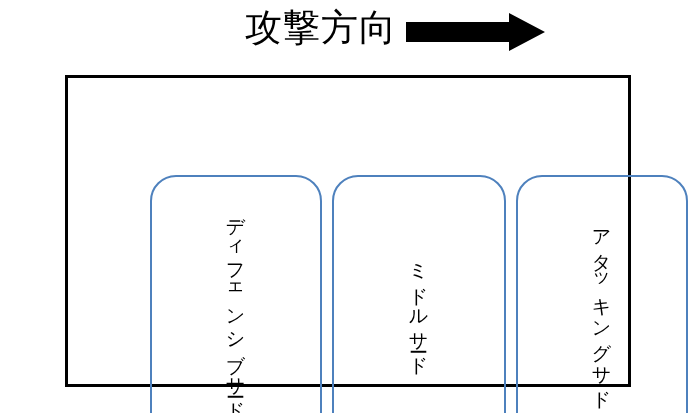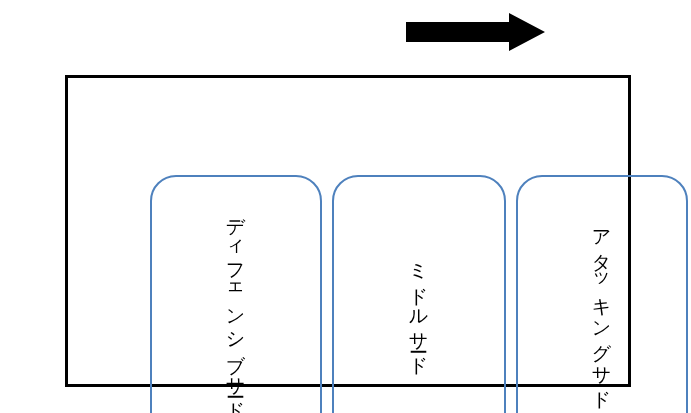--- a/index.html
+++ b/index.html
@@ -91,20 +91,21 @@
     white-space: nowrap;
     user-select: none;
   }
 </style>
 </head>
 <body>
 
 <div id="canvas">
 
   <div id="header">
+    <div id="title-text">攻撃方向</div>
 
     <svg id="direction-arrow" viewBox="0 0 140 38" width="140" height="38" xmlns="http://www.w3.org/2000/svg">
       <polygon points="0,9 103,9 103,0 139,19 103,38 103,29 0,29" fill="#000000"></polygon>
     </svg>
   </div>
 
   <div id="goal-left"></div>
   <div id="goal-right"></div>
 
   <div id="pitch">

